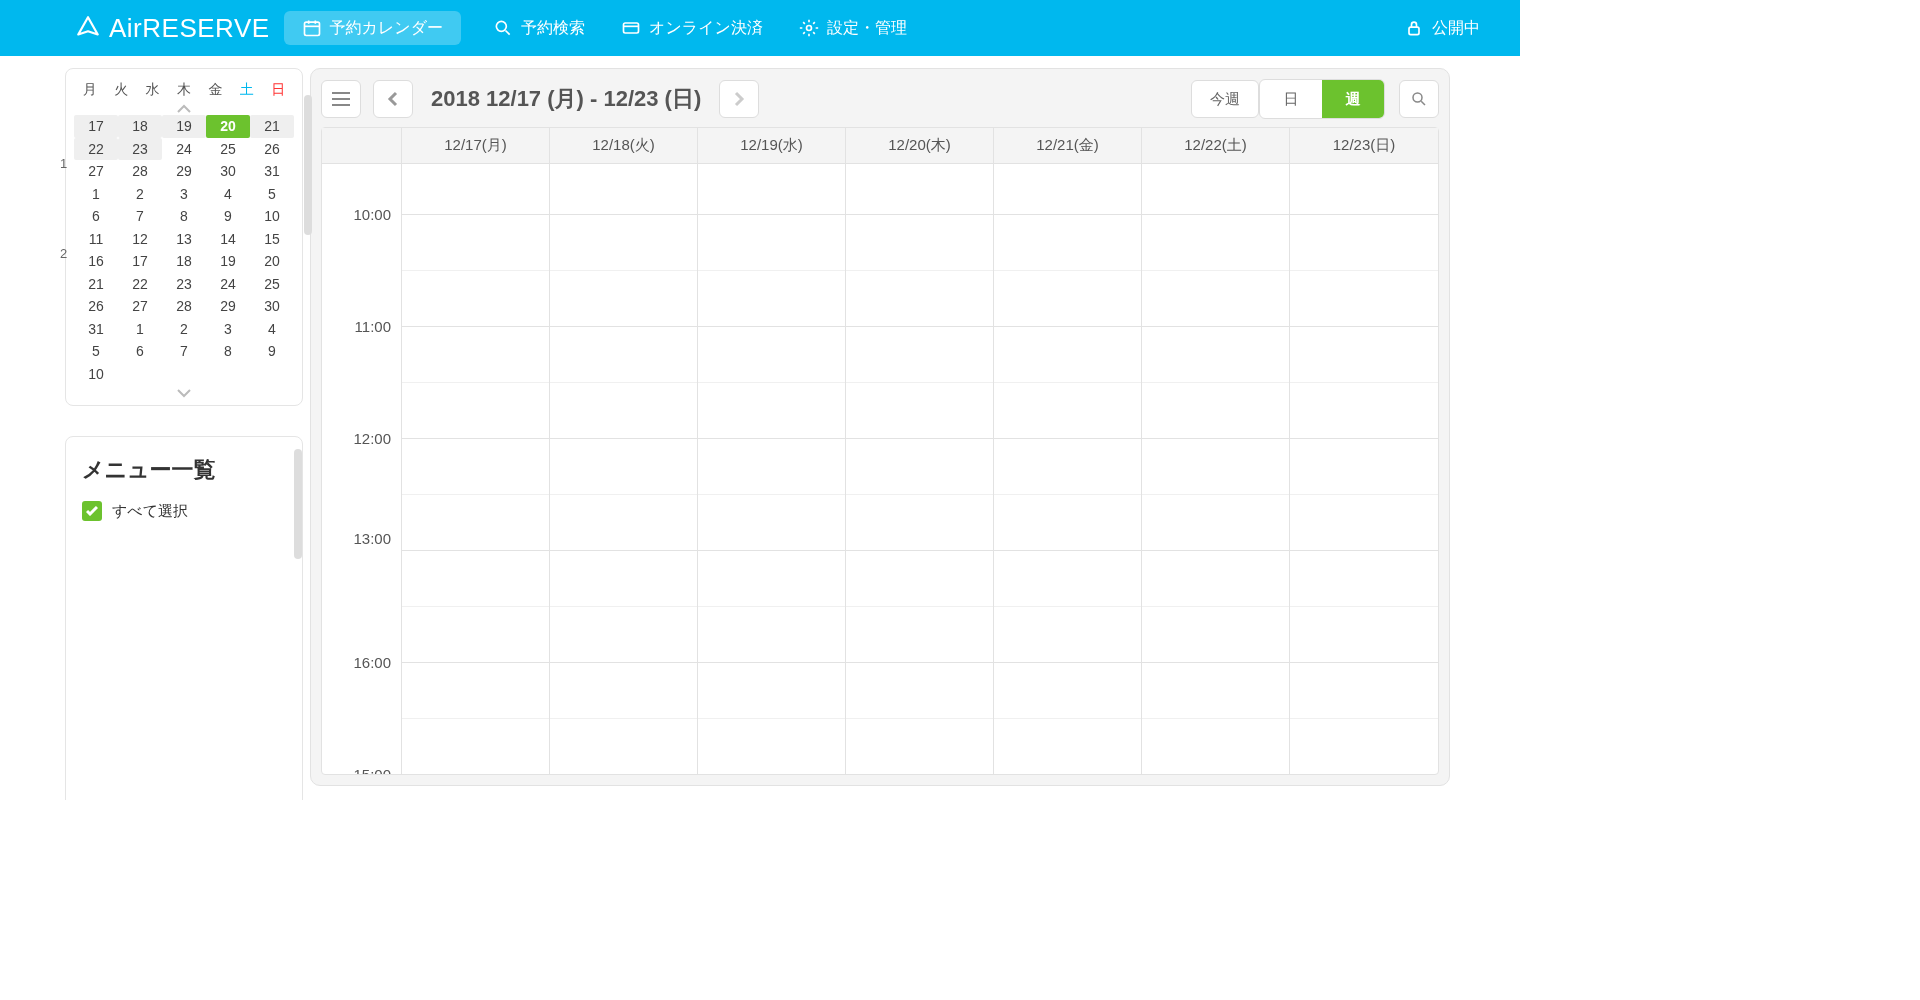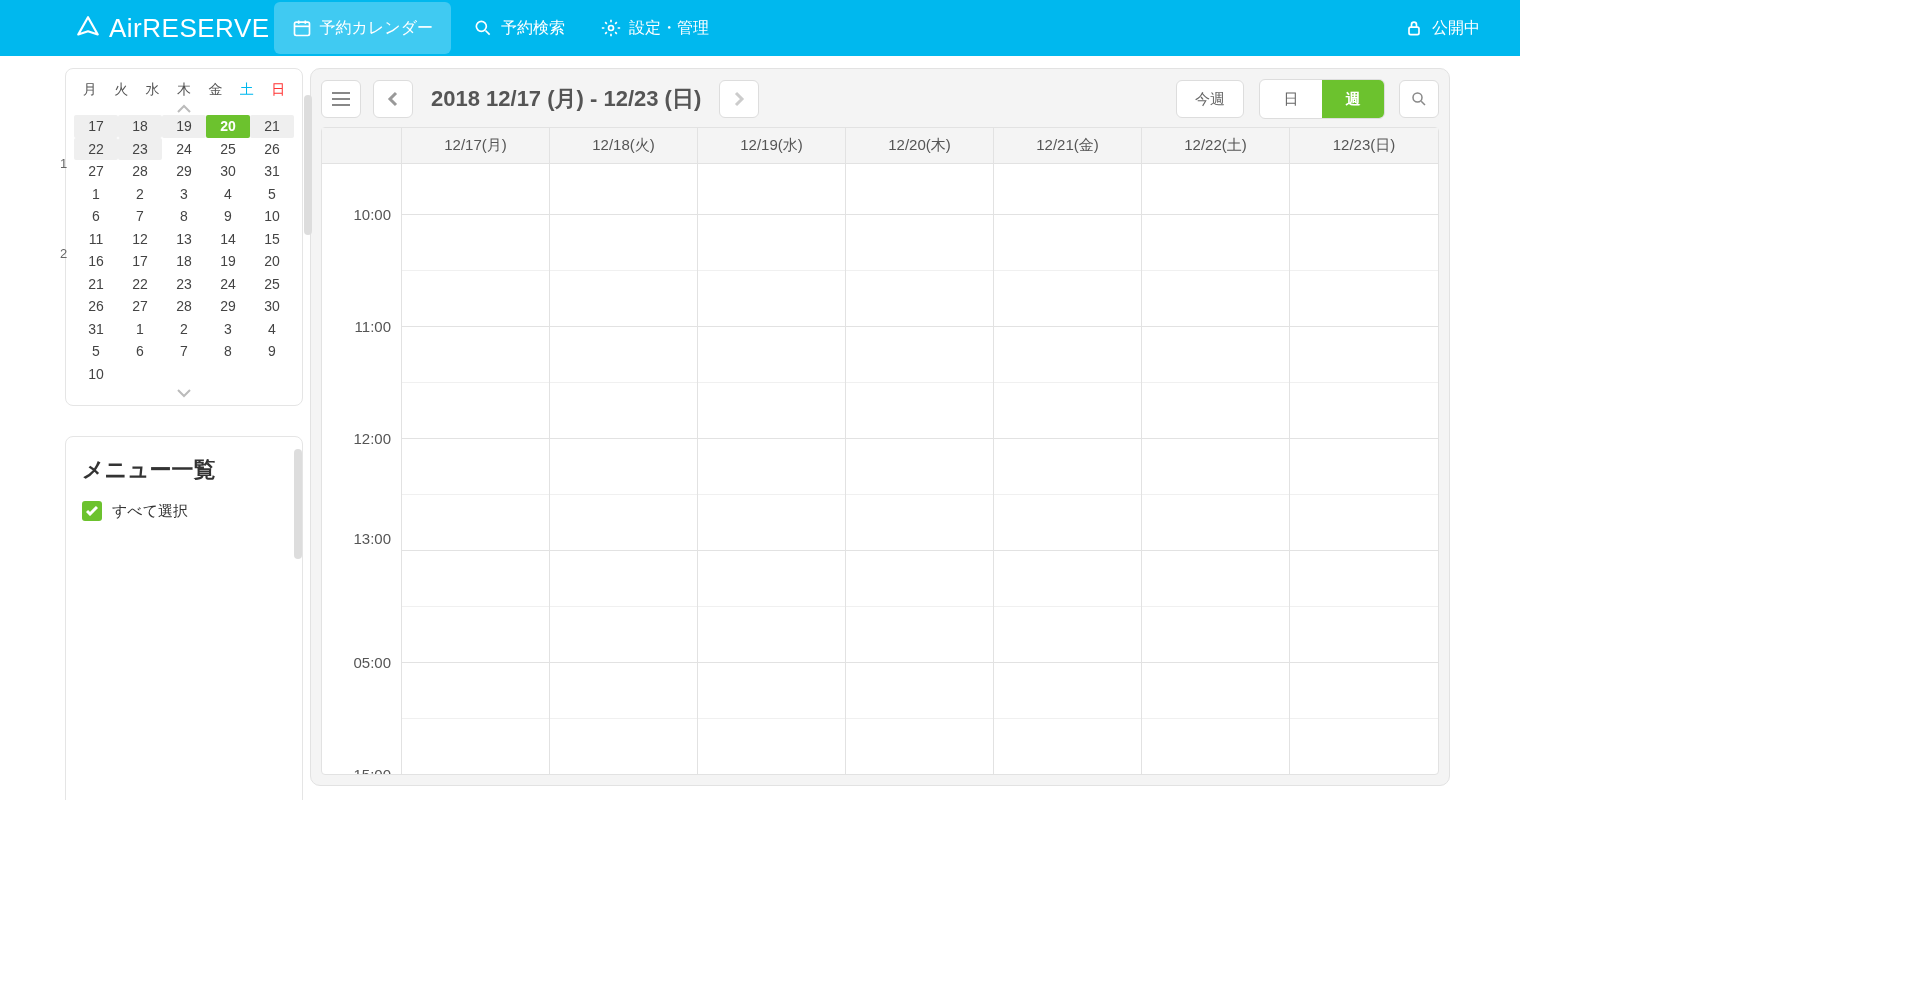--- a/index.html
+++ b/index.html
@@ -41,22 +41,22 @@
   display: flex;
   align-items: center;
   padding: 0 18px;
   height: 56px;
   font-size: 16px;
   cursor: pointer;
 }
 .nav-item.active {
   background: rgba(255,255,255,0.25);
   border-radius: 6px;
-  height: 52px;
-  margin: 0 4px;
+  height: 34px;
+  margin: 0 14px;
 }
 .nav-icon {
   width: 20px;
   height: 20px;
   margin-right: 8px;
   fill: none;
   stroke: #fff;
   stroke-width: 2;
 }
 .header-right {
@@ -211,21 +211,21 @@
 }
 .menu-btn { width: 40px; margin-right: 12px; }
 .nav-btn { width: 40px; }
 .date-range {
   font-size: 22px;
   font-weight: 600;
   color: #555;
   margin: 0 18px;
 }
 .spacer { flex: 1; }
-.today-btn { padding: 0 18px; margin-right: 15px; }
+.today-btn { padding: 0 18px; margin-right: 0; }
 .seg {
   display: flex;
   background: #fff;
   border: 1px solid #ddd;
   border-radius: 6px;
   overflow: hidden;
   margin-right: 14px;
 }
 .seg .seg-item {
   width: 62px;
@@ -315,20 +315,27 @@
           <line x1="16" y1="3" x2="16" y2="7"></line>
         </svg>
       <span>予約カレンダー</span>
     </div>
     <div class="nav-item">
       <svg class="nav-icon" viewBox="0 0 24 24">
           <circle cx="10" cy="10" r="6"></circle>
           <line x1="15" y1="15" x2="20" y2="20"></line>
         </svg>
       <span>予約検索</span>
+    </div>
+    <div class="nav-item">
+      <svg class="nav-icon" viewBox="0 0 24 24">
+          <rect x="3" y="6" width="18" height="12" rx="2"></rect>
+          <line x1="3" y1="10" x2="21" y2="10"></line>
+        </svg>
+      <span>オンライン決済</span>
     </div>
     <div class="nav-item">
       <svg class="nav-icon" viewBox="0 0 24 24">
           <circle cx="12" cy="12" r="3"></circle>
           <path d="M12 2v3M12 19v3M4 12H1M23 12h-3M5 5l2 2M17 17l2 2M5 19l2-2M17 7l2-2"></path>
         </svg>
       <span>設定・管理</span>
     </div>
   </div>
   <div class="header-right">
@@ -499,21 +506,21 @@
           <div class="h">12/21(金)</div>
           <div class="h">12/22(土)</div>
           <div class="h">12/23(日)</div>
         </div>
         <div class="cal-body" id="cal-body">
             <div class="time-col">
               <div class="time-label" style="top: 50px;">10:00</div>
               <div class="time-label" style="top: 162px; margin-left: 11px;">11:00</div>
               <div class="time-label" style="top: 274px;">12:00</div>
               <div class="time-label" style="top: 374px;">13:00</div>
-              <div class="time-label" style="top: 498px;">05:00</div>
+              <div class="time-label" style="top: 498px;">16:00</div>
               <div class="time-label" style="top: 610px;">15:00</div>
             </div>
             <div class="day-col">
               <div class="hour-line" style="top: 50px;"></div>
               <div class="half-line" style="top: 106px;"></div>
               <div class="hour-line" style="top: 162px;"></div>
               <div class="half-line" style="top: 218px;"></div>
               <div class="hour-line" style="top: 274px;"></div>
               <div class="half-line" style="top: 330px;"></div>
               <div class="hour-line" style="top: 386px;"></div>

